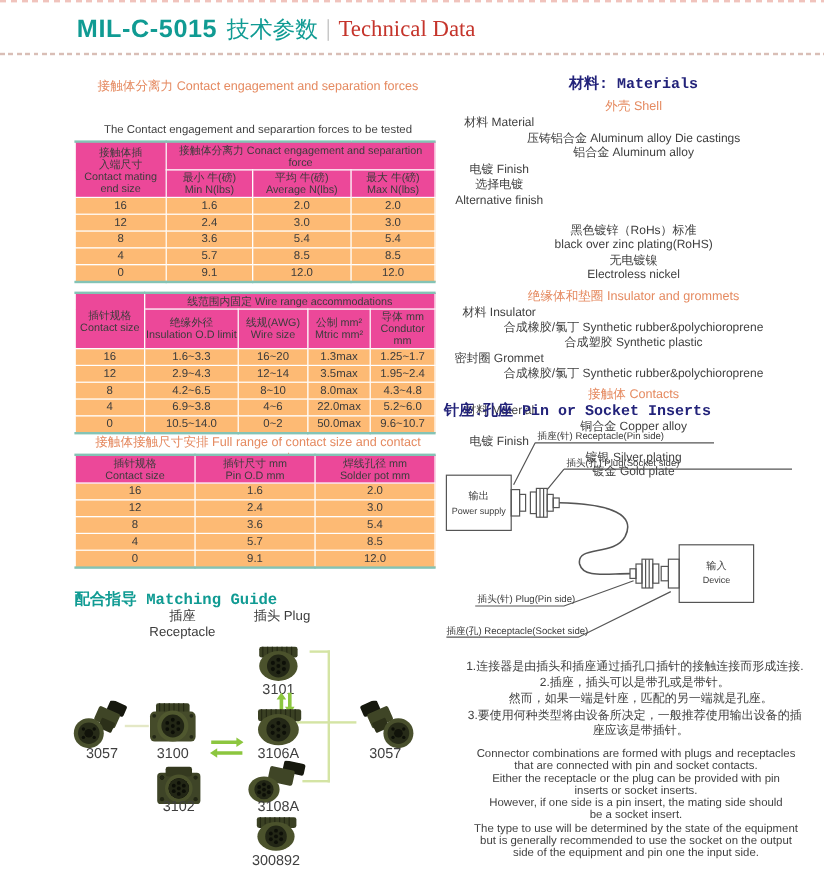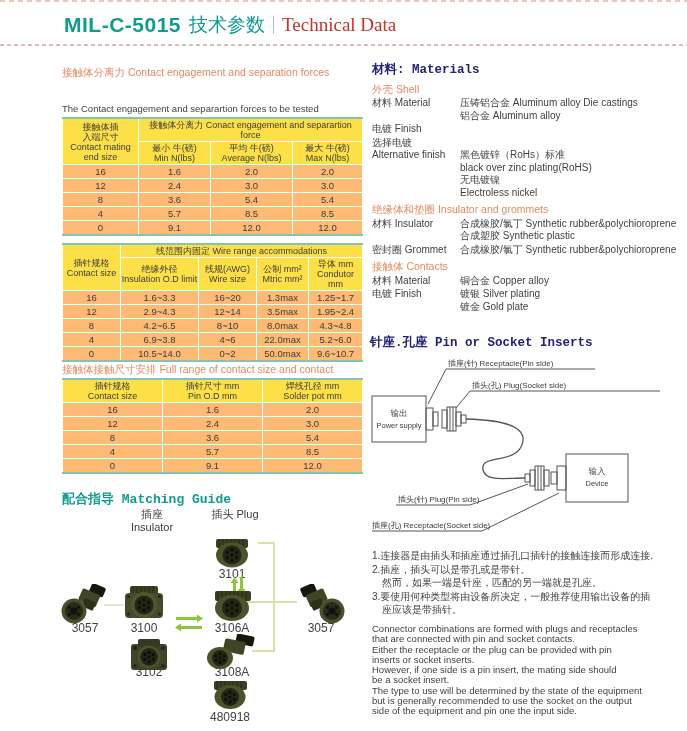--- a/index.html
+++ b/index.html
@@ -1,18 +1,18 @@
 <!DOCTYPE html>
 <html><head>
 <meta charset="utf-8">
 <style>
   html,body{margin:0;padding:0;background:#fff;}
   .page{position:relative;width:687px;height:731px;background:#ffffff;overflow:hidden;
         font-family:"Liberation Sans","DejaVu Sans",sans-serif;color:#3f3f3f;}
-  .abs{position:absolute;}
+  .abs{position:absolute;text-align:center;}
   
   .crop-top{left:0;top:0;width:687px;height:2px;
     background:repeating-linear-gradient(90deg,#f0c3bc 0 5px,transparent 5px 9px);}
   .title-rule{left:0;top:44px;width:687px;height:2px;
     background:repeating-linear-gradient(90deg,#d9beb6 0 4px,transparent 4px 7px);}
   
   .title-row{left:64px;top:12px;display:flex;align-items:center;gap:8px;}
   .model{font-size:21px;font-weight:bold;color:#109b93;letter-spacing:.5px;}
   .title-cn{font-size:19px;color:#109b93;}
   .tsep{width:1px;height:18px;background:#bbb;}
@@ -20,32 +20,32 @@
   
   .sec-head{color:#e58a60;font-size:10.5px;line-height:12px;}
   .mono-head{font-family:"Liberation Mono","DejaVu Sans Mono",monospace;font-weight:bold;
              font-size:12.5px;color:#23237a;}
   .teal-head{font-family:"Liberation Mono","DejaVu Sans Mono",monospace;font-weight:bold;
              font-size:13px;color:#109b93;}
   .small{font-size:9.5px;line-height:12px;white-space:pre-line;}
   
   table.tbl{border-collapse:collapse;table-layout:fixed;width:300px;text-align:center;
     border-top:2px solid #84c3b5;border-bottom:2px solid #84c3b5;}
-  .tbl th{background:#fde047;border:1px solid #fdfdfd;font-weight:normal;color:#3c3c3c;
+  .tbl th{background:#ec4899;border:1px solid #fdfdfd;font-weight:normal;color:#3c3c3c;
     font-size:9px;line-height:10px;white-space:pre-line;padding:1px 0;}
   .tbl td{background:#fdba74;border:1px solid #ffffff;color:#3c3c3c;
     font-size:9.5px;line-height:10px;padding:1.5px 0;}
   
   .m-label{font-size:11px;color:#3c3c3c;text-align:center;white-space:pre-line;line-height:13px;}
   .part-num{position:absolute;font-size:12px;color:#3f3f3f;text-align:center;}
   .gline{position:absolute;background:#d4e4a4;}
   
   .mat{width:312px;font-size:10px;line-height:12.5px;}
   .mat-subhead{color:#e58a60;font-size:10.5px;margin:4px 0 2px;}
-  .mat-row{display:flex;margin-bottom:1px;}
+  .mat-row{display:flex;margin-bottom:1px;flex-direction:column;}
   .mat-label{width:88px;flex:none;white-space:pre-line;}
   .mat-value{white-space:pre-line;flex:1;}
   .notes-cn{font-size:10px;line-height:13.5px;white-space:pre-line;color:#3f3f3f;}
   .notes-en{font-size:9.5px;line-height:10.3px;white-space:pre-line;color:#3f3f3f;}
   svg text{font-family:"Liberation Sans","DejaVu Sans",sans-serif;fill:#3c3c3c;}
 </style>
 </head>
 <body>
 
 <div class="page">
@@ -221,21 +221,21 @@
     <tr>
           <td>0</td>
           <td>9.1</td>
           <td>12.0</td>
         </tr>
   </tbody>
     </table>
 
   <div class="abs teal-head" style="left:62px;top:490px;">配合指导  Matching Guide</div>
   <div class="abs m-label" style="left:116px;top:508px;width:72px;">插座
-Insulator</div>
+Receptacle</div>
   <div class="abs m-label" style="left:204px;top:508px;width:62px;">插头 Plug</div>
 
   <div class="gline" style="left:104px;top:604px;width:20px;height:2px;background:#e4e8c6;"></div>
   <div class="gline" style="left:258px;top:542px;width:17px;height:2px;"></div>
   <div class="gline" style="left:273px;top:542px;width:2px;height:110px;"></div>
   <div class="gline" style="left:247px;top:601px;width:50px;height:2px;"></div>
   <div class="gline" style="left:252px;top:650px;width:23px;height:2px;"></div>
 
   <div class="abs" style="left:209px;top:538px;">
     <svg width="46" height="30" viewBox="0 0 46 30">
@@ -391,21 +391,21 @@
         <circle cx="22" cy="17" r="9" fill="#232716"></circle>
         <circle cx="22" cy="17" r="1.6" fill="#0d0f08"></circle>
         <circle cx="22" cy="12.2" r="1.6" fill="#0d0f08"></circle>
         <circle cx="26.3" cy="14.6" r="1.6" fill="#0d0f08"></circle>
         <circle cx="26.3" cy="19.4" r="1.6" fill="#0d0f08"></circle>
         <circle cx="22" cy="21.8" r="1.6" fill="#0d0f08"></circle>
         <circle cx="17.7" cy="19.4" r="1.6" fill="#0d0f08"></circle>
         <circle cx="17.7" cy="14.6" r="1.6" fill="#0d0f08"></circle>
       </svg>
   </div>
-  <div class="part-num" style="left:200px;top:710px;width:60px;">480918</div>
+  <div class="part-num" style="left:200px;top:710px;width:60px;">300892</div>
 
   <div class="abs mat" style="left:372px;top:64px;">
     <div class="mono-head" style="margin-bottom:6px;">材料: Materials</div>
     <div class="mat-subhead">外壳 Shell</div>
     <div class="mat-row">
         <div class="mat-label">材料 Material</div>
         <div class="mat-value">压铸铝合金 Aluminum alloy Die castings
 铝合金 Aluminum alloy</div>
       </div>
     <div class="mat-row">

